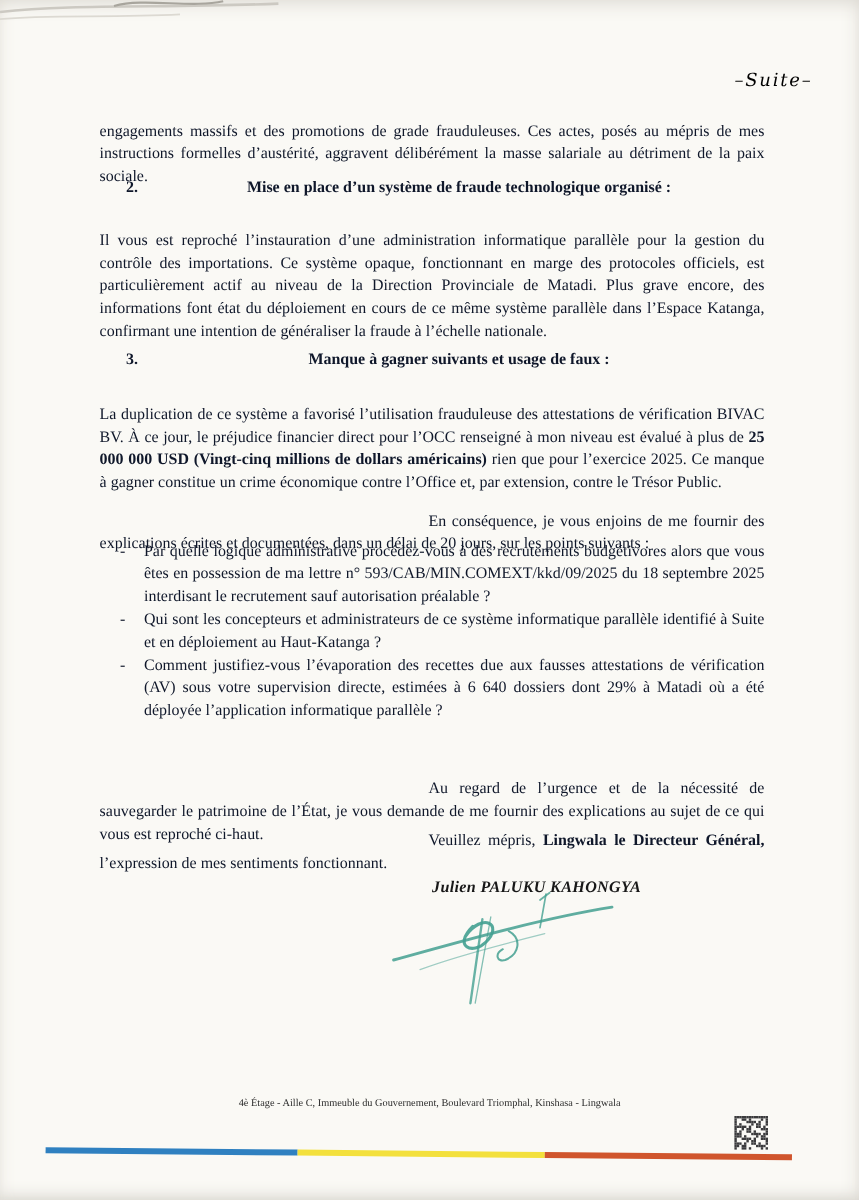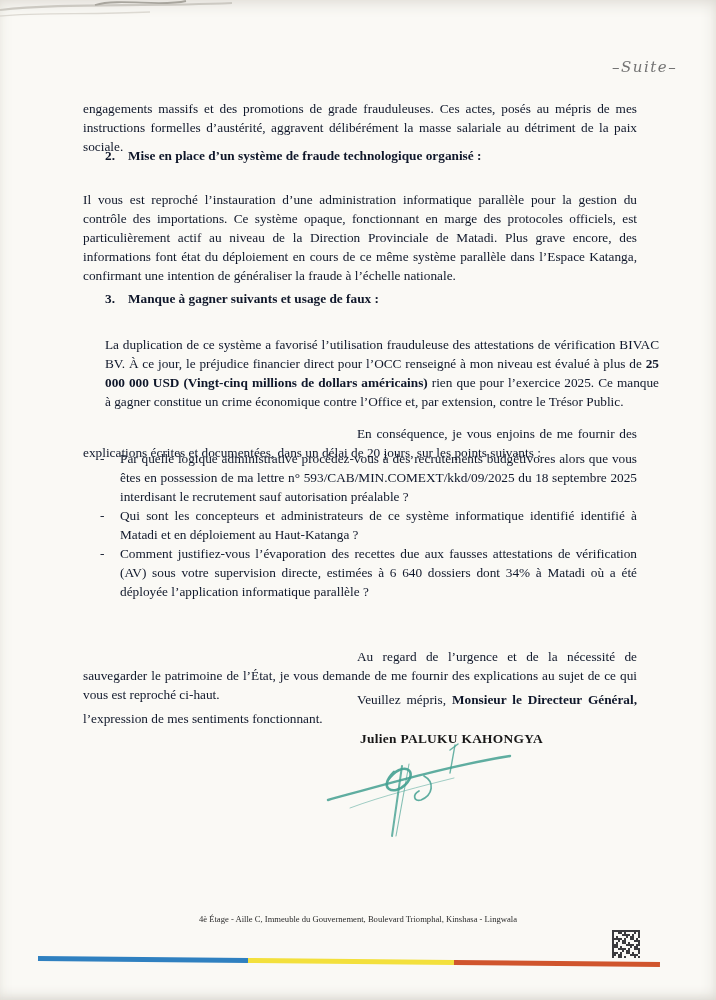--- a/index.html
+++ b/index.html
@@ -15,52 +15,52 @@
       inset 0 14px 16px -12px #dbd8d1,
       inset -12px 0 18px -14px #ddd9d2,
       inset 12px 0 18px -16px #e6e3dc,
       inset 0 -10px 14px -9px #cfccc5;
     color:#222;overflow:hidden;
   }
   .scan-artifact{position:absolute;left:0;top:0;pointer-events:none;}
 
   .suite{
     position:absolute;left:612px;top:58px;
-    font-size:15px;font-style:italic;color:#737373;
+    font-size:15px;font-style:italic;color:#000000;
     letter-spacing:1.5px;font-family:"DejaVu Serif",serif;
   }
 
   .block{
     position:absolute;left:83px;width:554px;
     font-size:13.3px;line-height:19px;color:#0f172a;
     text-align:justify;
   }
   .b-p1{top:86px;}
   .b-h2{top:146px;}
   .b-p2{top:177px;}
   .b-h3{top:289px;}
-  .b-p3{top:322px;margin-left:22px;}
+  .b-p3{top:322px;}
   .b-p4{top:411px;text-indent:274px;}
   .b-qs{top:449px;}
   .b-p5{top:604px;text-indent:274px;margin-top:43px;}
   .b-sal{top:677px;text-indent:274px;}
 
   .heading{display:flex;font-weight:bold;text-align:left;}
   .heading .h-num{flex:0 0 23px;margin-left:22px;}
-  .heading .h-title{flex:1;}
+  .heading .h-title{flex:1;text-align:center;}
 
   b.inline-bold{font-weight:bold;}
 
   .q-row{display:flex;padding-left:17px;}
   .q-marker{flex:0 0 20px;font-style:italic;}
   .q-text{flex:1;text-align:justify;}
 
   .signatory{
     position:absolute;left:360px;top:731px;
-    font-size:13.4px;font-weight:bold;letter-spacing:.3px;color:#181818;
+    font-size:13.4px;font-weight:bold;letter-spacing:.3px;color:#181818;font-style:italic;
   }
   .signature-svg{position:absolute;left:322px;top:736px;pointer-events:none;}
 
   .footer{
     position:absolute;left:0;top:913px;width:716px;
     text-align:center;font-size:8.6px;line-height:12px;color:#2c2c2c;
   }
   .footer .lnk{color:#1a4a9c;text-decoration:underline;cursor:pointer;}
   .footer .sep{display:inline-block;margin:0 3px;font-size:7px;vertical-align:1px;color:#222;}
 
@@ -111,31 +111,31 @@
 
   <p class="block b-p4">En conséquence, je vous enjoins de me fournir des explications écrites et documentées, dans un délai de 20 jours, sur les points suivants :</p>
 
   <div class="block b-qs">
     <div class="q-row">
       <span class="q-marker">-</span>
       <span class="q-text">Par quelle logique administrative procédez-vous à des recrutements budgétivores alors que vous êtes en possession de ma lettre n° 593/CAB/MIN.COMEXT/kkd/09/2025 du 18 septembre 2025 interdisant le recrutement sauf autorisation préalable ?</span>
     </div>
     <div class="q-row">
       <span class="q-marker">-</span>
-      <span class="q-text">Qui sont les concepteurs et administrateurs de ce système informatique identifié identifié à Matadi et en déploiement au Haut-Katanga ?</span>
+      <span class="q-text">Qui sont les concepteurs et administrateurs de ce système informatique parallèle identifié à Suite et en déploiement au Haut-Katanga ?</span>
     </div>
     <div class="q-row">
       <span class="q-marker">-</span>
-      <span class="q-text">Comment justifiez-vous l’évaporation des recettes due aux fausses attestations de vérification (AV) sous votre supervision directe, estimées à 6 640 dossiers dont 34% à Matadi où a été déployée l’application informatique parallèle ?</span>
+      <span class="q-text">Comment justifiez-vous l’évaporation des recettes due aux fausses attestations de vérification (AV) sous votre supervision directe, estimées à 6 640 dossiers dont 29% à Matadi où a été déployée l’application informatique parallèle ?</span>
     </div>
   </div>
 
   <p class="block b-p5">Au regard de l’urgence et de la nécessité de sauvegarder le patrimoine de l’État, je vous demande de me fournir des explications au sujet de ce qui vous est reproché ci-haut.</p>
 
-  <p class="block b-sal"><span>Veuillez mépris, </span><b class="inline-bold">Monsieur le Directeur Général,</b><span> l’expression de mes sentiments fonctionnant.</span></p>
+  <p class="block b-sal"><span>Veuillez mépris, </span><b class="inline-bold">Lingwala le Directeur Général,</b><span> l’expression de mes sentiments fonctionnant.</span></p>
 
   <div class="signatory">Julien PALUKU KAHONGYA</div>
 
   <svg class="signature-svg" id="sig" width="195" height="104" viewBox="0 0 195 104">
     <path d="M6,64 C50,52 125,30 188,20" stroke="#43a091" stroke-width="2.4" fill="none" stroke-linecap="round" opacity="0.85"></path>
     <path d="M66,44 c14,-20 32,-10 17,5 c-11,11 -28,4 -11,-13" stroke="#43a091" stroke-width="2.6" fill="none" stroke-linecap="round" opacity="0.9"></path>
     <path d="M80,30 L70,100" stroke="#43a091" stroke-width="2" fill="none" stroke-linecap="round" opacity="0.8"></path>
     <path d="M87,28 L74,100" stroke="#43a091" stroke-width="1.1" fill="none" stroke-linecap="round" opacity="0.65"></path>
     <path d="M102,40 c11,6 9,19 -3,24 c-7,2 -9,-5 -2,-9" stroke="#43a091" stroke-width="1.7" fill="none" stroke-linecap="round" opacity="0.85"></path>
     <path d="M128,14 l8,-6" stroke="#43a091" stroke-width="1.5" fill="none" stroke-linecap="round" opacity="0.8"></path>

